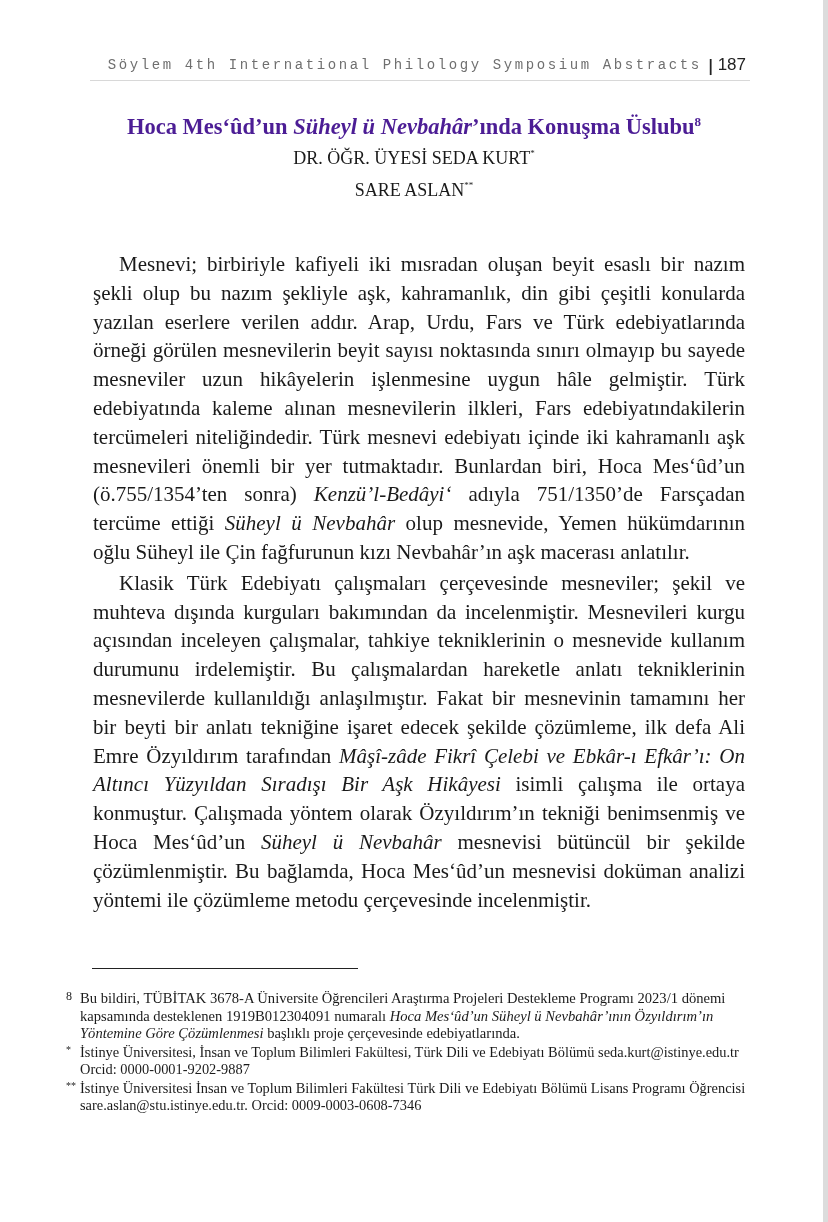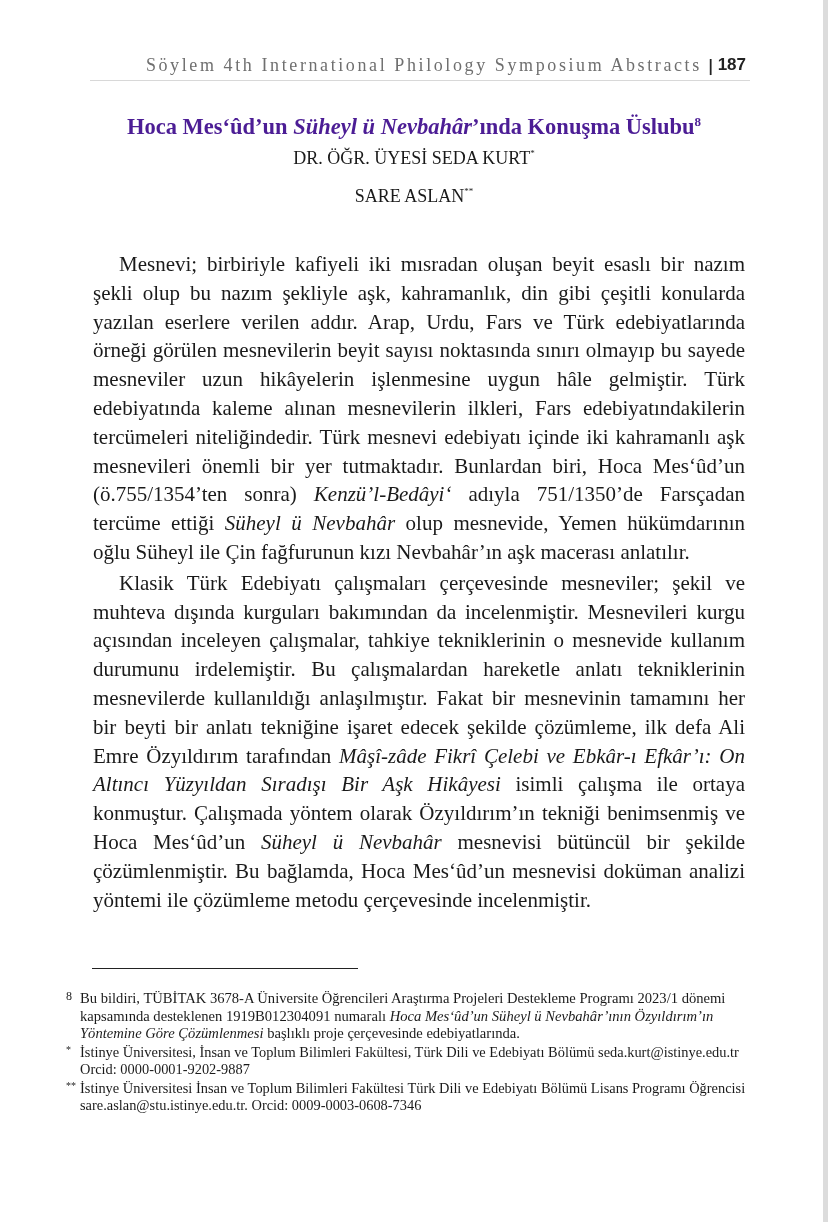--- a/index.html
+++ b/index.html
@@ -6,34 +6,34 @@
   body {
     width: 828px; height: 1222px; background: #ffffff; position: relative; overflow: hidden;
     font-family: "Liberation Serif", "DejaVu Serif", serif; color: #1a1a1a;
   }
   .right-strip { position: absolute; top: 0; right: 0; width: 5px; height: 1222px; background: #dcdcdc; }
   .header {
     position: absolute; left: 90px; top: 50px; width: 656px; height: 30px;
     display: flex; justify-content: flex-end; align-items: center;
     font-family: "DejaVu Sans", sans-serif; font-size: 16px;
   }
-  .header-title { color: #6f6f6f; letter-spacing: 2.6px; font-size: 18px; font-family: Liberation Serif, serif; }
+  .header-title { color: #6f6f6f; letter-spacing: 2.6px; font-size: 14px; font-family: Liberation Mono, monospace; }
   .header-sep { color: #222; margin: 0 4px 0 6px; font-weight: bold; }
-  .header-page { color: #222; font-weight: bold; font-family: "Liberation Sans", sans-serif; font-size: 17px; }
+  .header-page { color: #222; font-weight: normal; font-family: "Liberation Sans", sans-serif; font-size: 17px; }
   .header-rule { position: absolute; left: 90px; top: 80px; width: 660px; height: 1px; background: #d8d8d8; }
 
   .title {
     position: absolute; left: 0; width: 828px; top: 114px; text-align: center;
     color: #e4141c; font-weight: bold; font-size: 22.5px; font-family: "Liberation Serif", serif;
   }
   .title sup { font-size: 13px; vertical-align: 8px; }
   .author { position: absolute; left: 0; width: 828px; text-align: center; font-size: 18px; color: #1a1a1a; }
   .author sup { font-size: 9px; vertical-align: 8px; }
   .author1 { top: 148px; }
-  .author2 { top: 186px; }
+  .author2 { top: 180px; }
 
   .body-text {
     position: absolute; left: 93px; top: 250px; width: 652px;
     font-size: 21px; line-height: 28.8px; text-align: justify; color: #1a1a1a;
   }
   .body-text p { margin: 0 0 4px 0; text-indent: 0; }
 
   .fn-rule { position: absolute; left: 92px; top: 968px; width: 266px; height: 1px; background: #222; }
   .footnotes {
     position: absolute; left: 66px; top: 990px; width: 690px;

